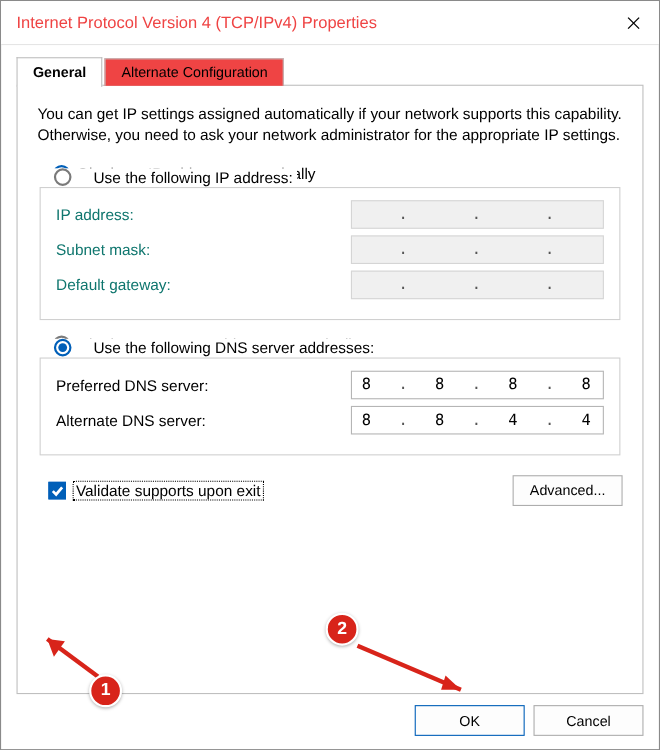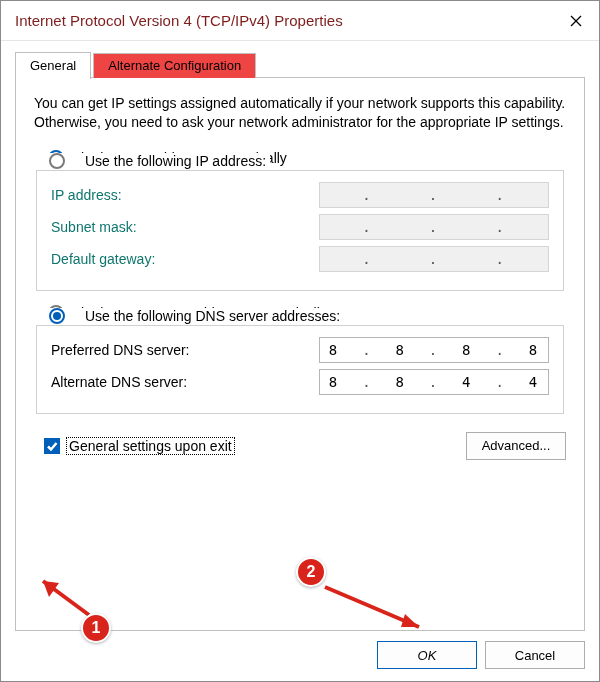--- a/index.html
+++ b/index.html
@@ -25,21 +25,21 @@
     height: 40px;
     background: #fff;
     display: flex;
     align-items: center;
     padding-left: 14px;
     border-bottom: 1px solid #e5e5e5;
     position: relative;
   }
   .titlebar-title {
     font-size: 15px;
-    color: #7f1d1d;
+    color: #ef4444;
   }
   .close-btn {
     position: absolute;
     right: 0; top: 0;
     width: 46px; height: 40px;
     display: flex;
     align-items: center;
     justify-content: center;
     color: #000;
   }
@@ -69,20 +69,21 @@
   .tab.inactive {
     background: #ef4444;
     font-size: 13px;
     margin-top: 2px;
     padding-top: 4px;
   }
   .tab.active {
     background: #fff;
     position: relative;
     top: 1px;
+    font-weight: bold;
   }
 
   .tabpanel {
     flex: 1;
     border: 1px solid #bfbfbf;
     background: #fff;
     padding: 16px 18px 14px 18px;
     margin-top: -1px;
     display: flex;
     flex-direction: column;
@@ -206,21 +207,20 @@
     border: 1px solid #adadad;
     background: #fdfdfd;
     font-size: 13px;
     display: inline-flex;
     align-items: center;
     justify-content: center;
     padding: 0 14px;
   }
   .btn.primary {
     border-color: #005fb8;
-    font-style: italic;
   }
   .advanced-wrap {
     display: flex;
     justify-content: flex-end;
     margin-top: 4px;
   }
 
   
   .callout {
     position: absolute;
@@ -358,21 +358,21 @@
         </div>
       </div>
 
       <div style="display:flex; align-items:center; justify-content:space-between;">
         <div class="checkbox-row">
           <span class="checkbox">
             <svg viewBox="0 0 12 12">
                 <polyline points="2,6.5 5,9.5 10.5,3"></polyline>
               </svg>
           </span>
-          <span class="checkbox-label">General settings upon exit</span>
+          <span class="checkbox-label">Validate supports upon exit</span>
         </div>
         <div class="advanced-wrap">
           <div class="btn">Advanced...</div>
         </div>
       </div>
 
     </div>
 
     <div class="bottom-row">
       <div class="btn primary">OK</div>

